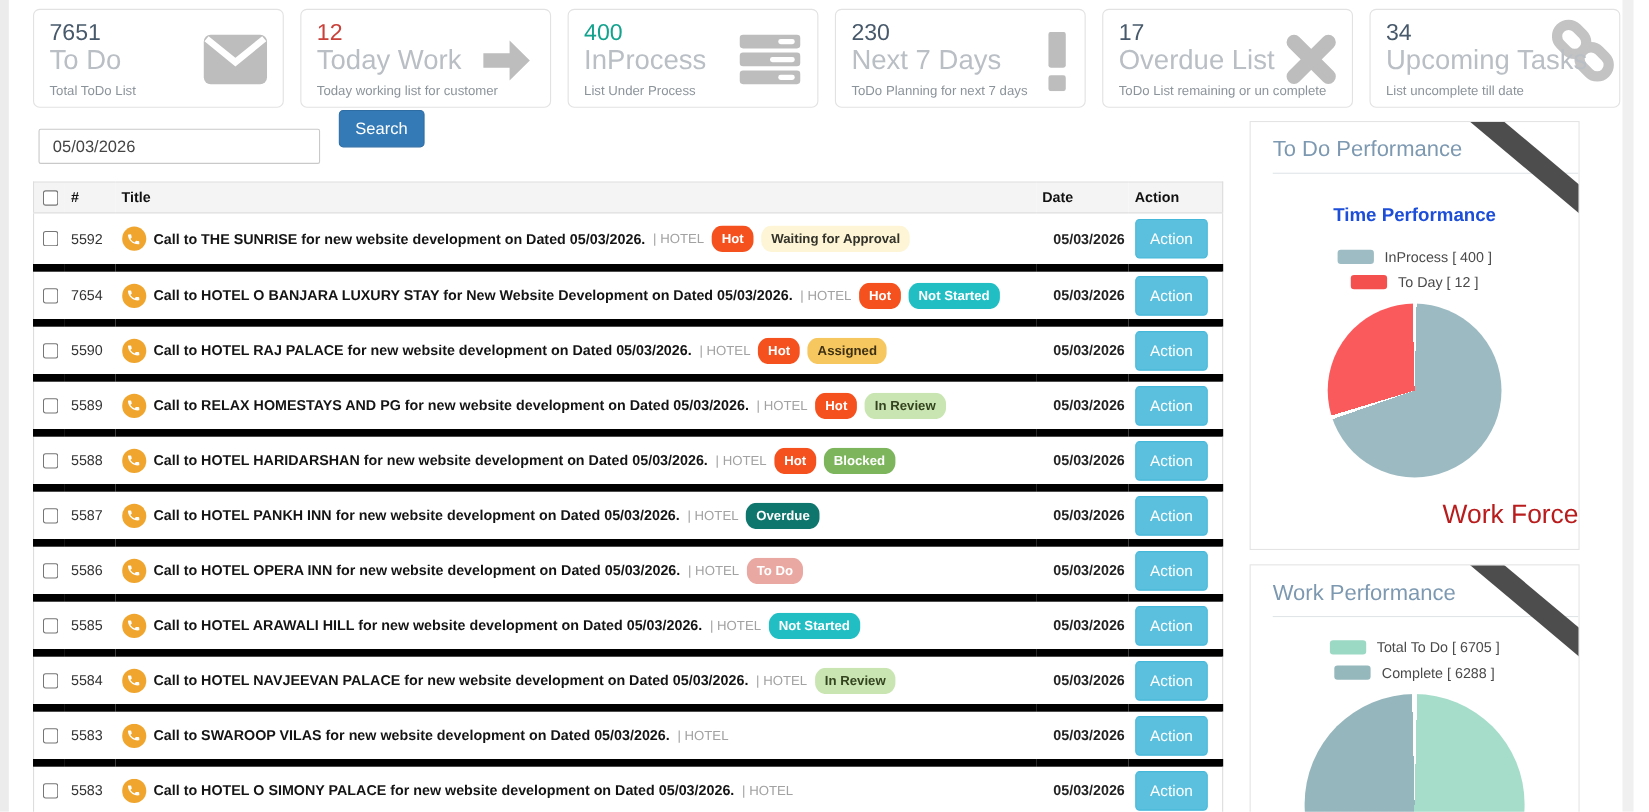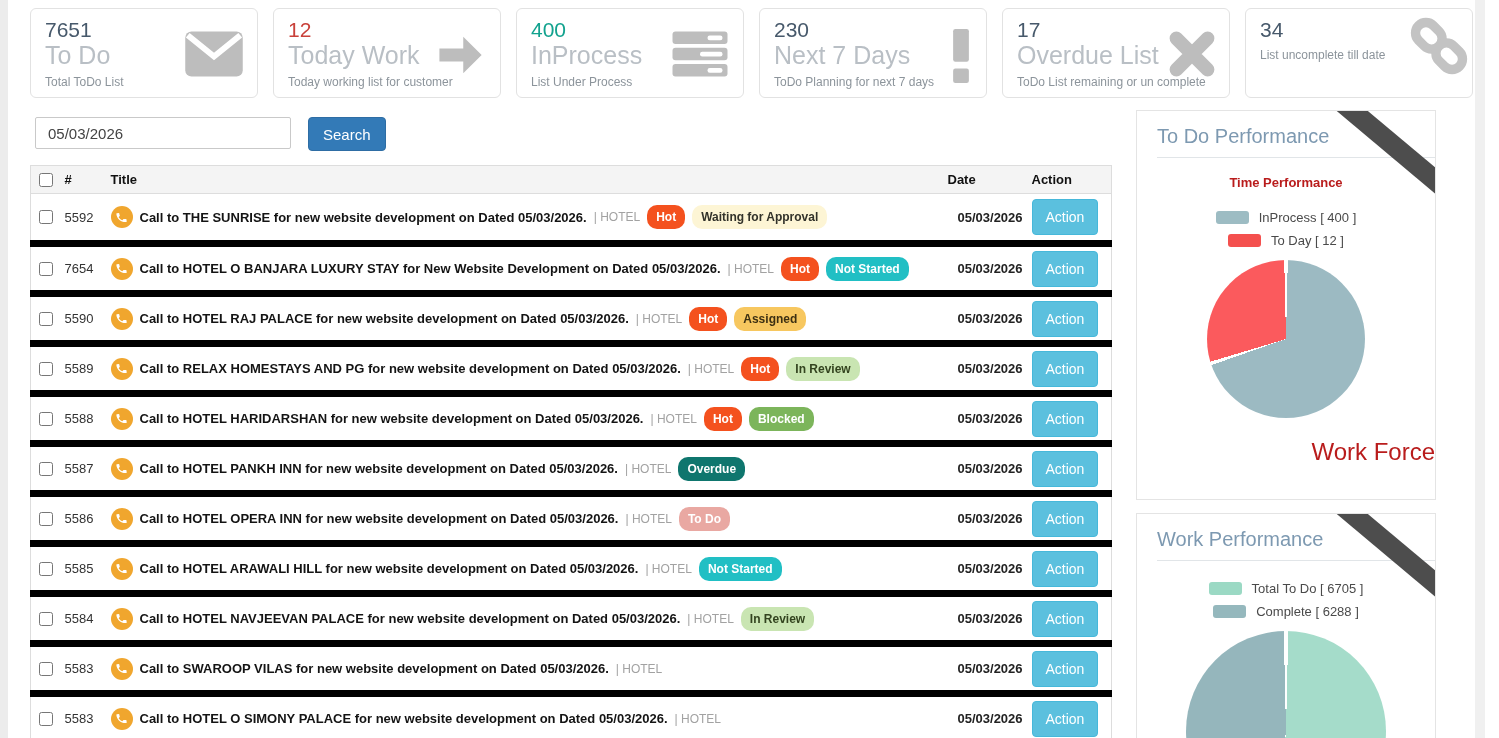--- a/index.html
+++ b/index.html
@@ -18,21 +18,21 @@
   .card-value { font-size:21px; line-height:24px; color:#47596b; }
   .card-label { font-size:25px; line-height:27px; color:#b9bfc5; white-space:nowrap; position:relative; z-index:1; }
   .card-sub   { font-size:12px; color:#8c949b; margin-top:6px; white-space:nowrap; position:relative; z-index:1; }
   .card-icon  { position:absolute; right:12px; top:20px; z-index:0; }
   .card-icon.chain { right:0px; top:4px; }
 
   
   .date-input { position:absolute; left:35px; top:117px; width:256px; height:32px;
                 border:1px solid #c9c9c9; border-radius:2px; padding:0 12px; font-size:15px; color:#444;
                 font-family:"Liberation Sans", sans-serif; }
-  .search-btn { position:absolute; left:308px; top:117px; height:34px; padding:0 14px;
+  .search-btn { position:absolute; left:308px; top:100px; height:34px; padding:0 14px;
                 background:#337ab7; color:#fff; border:1px solid #2e6da4; border-radius:4px;
                 font-size:15px; cursor:pointer; font-family:"Liberation Sans", sans-serif; }
 
   
   .todo-table { position:absolute; left:30px; top:165px; width:1082px; border-collapse:collapse;
                 background:#fff; border:1px solid #ddd; table-layout:fixed; font-size:13px; }
   .todo-table th { background:#f4f4f4; height:28px; text-align:left; font-weight:bold; color:#111;
                    border-bottom:1px solid #ddd; padding:0 6px; }
   .todo-table td { height:50px; border-bottom:7px solid #000000; padding:0 6px;margin-left:41px; }
   col.c-cb{width:28px;} col.c-id{width:46px;} col.c-title{width:auto;} col.c-date{width:84px;} col.c-action{width:86px;}
@@ -50,21 +50,21 @@
 
   
   .panel { position:absolute; left:1136px; width:300px; height:390px; background:#fff;
            border:1px solid #e4e4e4; overflow:hidden; }
   .panel::after { content:""; position:absolute; width:150px; height:20px; background:#4d4d4d;
                   left:182px; top:25px; transform:rotate(40deg); }
   .panel-1 { top:110px; }
   .panel-2 { top:513px; }
   .panel-title { margin:14px 20px 0; font-size:20px; color:#7d99b1; }
   .panel-rule  { border-bottom:1px solid #e1e5e8; margin:9px 0 0 20px; }
-  .chart-title { text-align:center; font-weight:bold; font-size:13px; color:#b91c1c; margin-top:17px; }
+  .chart-title { text-align:center; font-weight:bold; font-size:17px; color:#1d4ed8; margin-top:28px; }
   .legend { display:flex; flex-direction:column; align-items:center; gap:8px; margin-top:20px; }
   .legend-item { display:flex; align-items:center; gap:10px; font-size:13px; color:#4a4a4a; }
   .legend-swatch { width:33px; height:13px; border-radius:3px; }
   .pie { border-radius:50%; margin:12px auto 0; }
   .pie-0 { width:158px; height:158px; }
   .pie-1 { width:200px; height:200px; margin-top:12px; }
   .panel-footer { text-align:right; font-size:24px; color:#b91c1c; margin-top:20px; }
 </style>
 </head>
 <body>
@@ -129,20 +129,21 @@
     <div class="card-label">Overdue List</div>
     <div class="card-sub">ToDo List remaining or un complete</div>
     <span class="card-icon">
       <svg width="50" height="50" viewBox="0 0 24 24">
           <path d="M4.5 4.5 L19.5 19.5 M19.5 4.5 L4.5 19.5" stroke="#bdbdbd" stroke-width="6.5" stroke-linecap="round"></path>
         </svg>
     </span>
   </div>
   <div class="card">
     <div class="card-value" style="color: rgb(71, 89, 107);">34</div>
+    <div class="card-label">Upcoming Tasks</div>
     <div class="card-sub">List uncomplete till date</div>
     <span class="card-icon chain">
       <svg width="66" height="66" viewBox="0 0 24 24" fill="none" stroke="#c3c3c3" stroke-width="3.4">
         <g transform="rotate(45 12 12)">
             <rect x="1.5" y="8.2" width="10.5" height="7.6" rx="3.8"></rect>
             <rect x="12" y="8.2" width="10.5" height="7.6" rx="3.8"></rect>
           </g>
       </svg>
     </span>
   </div>

